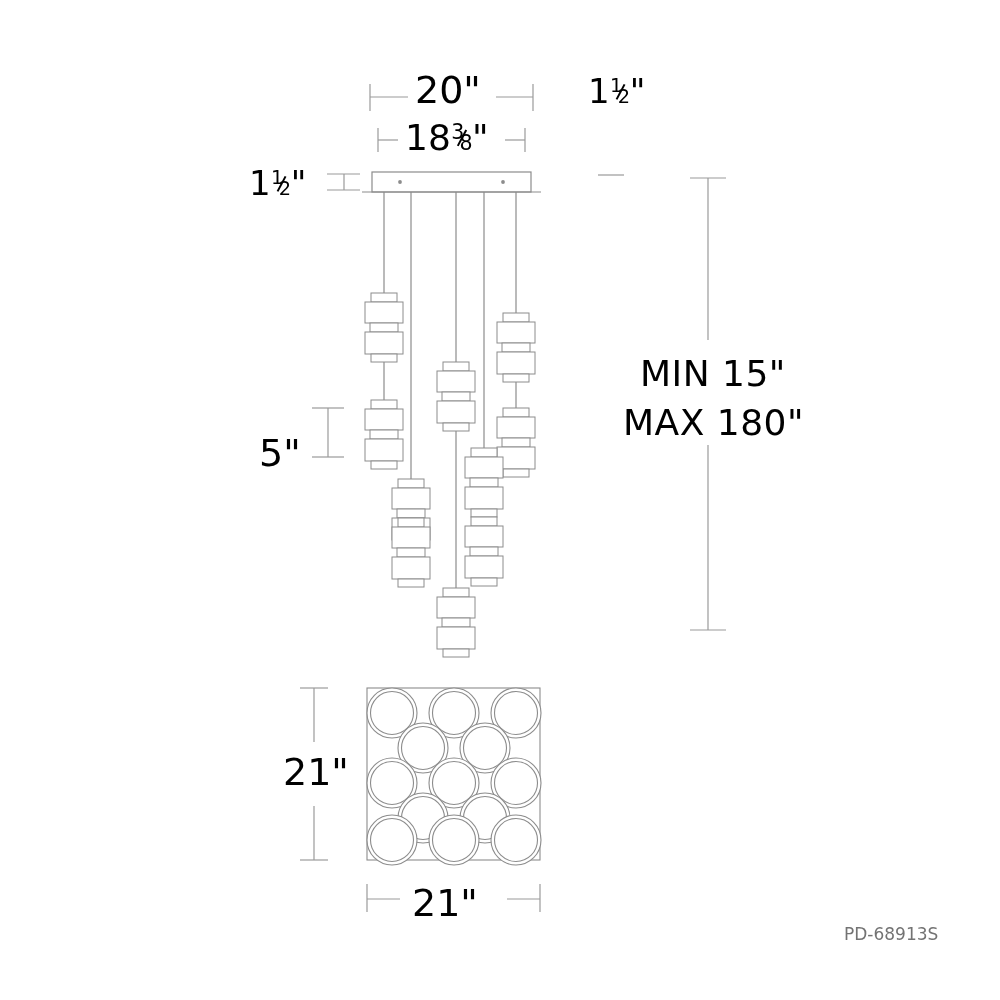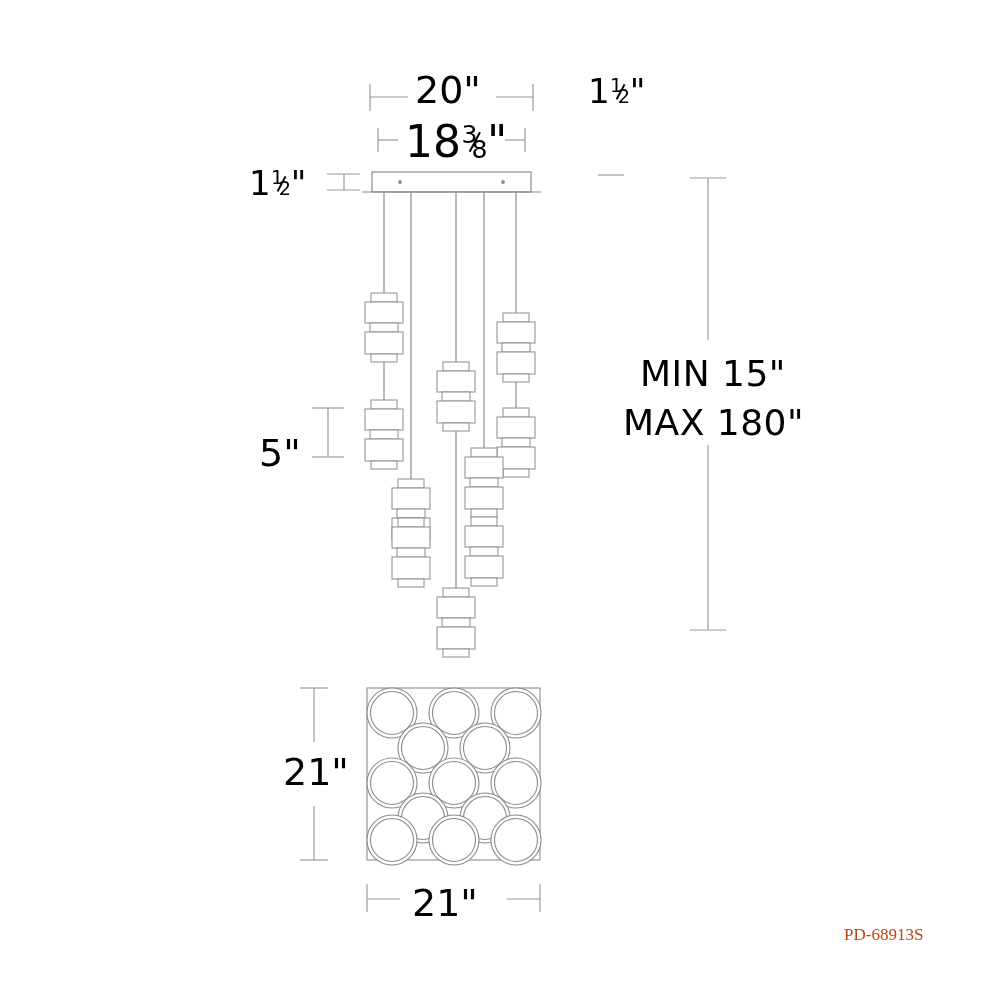--- a/index.html
+++ b/index.html
@@ -22,29 +22,29 @@
   }
   .dimtext {
     position: absolute;
     color: #000000;
     font-family: "DejaVu Sans", sans-serif;
     white-space: nowrap;
     line-height: 1;
     user-select: none;
   }
   .t-20   { left: 415px; top: 71px;  font-size: 38px; }
-  .t-18   { left: 405px; top: 120px; font-size: 44px; }
+  .t-18   { left: 405px; top: 120px; font-size: 36px; }
   .t-15r  { left: 588px; top: 74px;  font-size: 34px; }
   .t-15l  { left: 249px; top: 166px; font-size: 34px; }
   .t-5    { left: 259px; top: 434px; font-size: 38px; }
   .t-min  { left: 640px; top: 356px; font-size: 36px; letter-spacing: 0.5px; }
   .t-max  { left: 623px; top: 405px; font-size: 36px; letter-spacing: 0.5px; }
   .t-21v  { left: 283px; top: 753px; font-size: 38px; }
   .t-21h  { left: 412px; top: 884px; font-size: 38px; }
-  .t-part { left: 844px; top: 926px; font-size: 17px; color: #c2410c; font-family: Liberation Serif, serif; }
+  .t-part { left: 844px; top: 926px; font-size: 17px; color: #737373; }
 
   .frac {
     display: inline-block;
     position: relative;
     font-size: 0.62em;
     width: 0.95em;
     height: 1em;
     vertical-align: baseline;
   }
   .frac .num {

